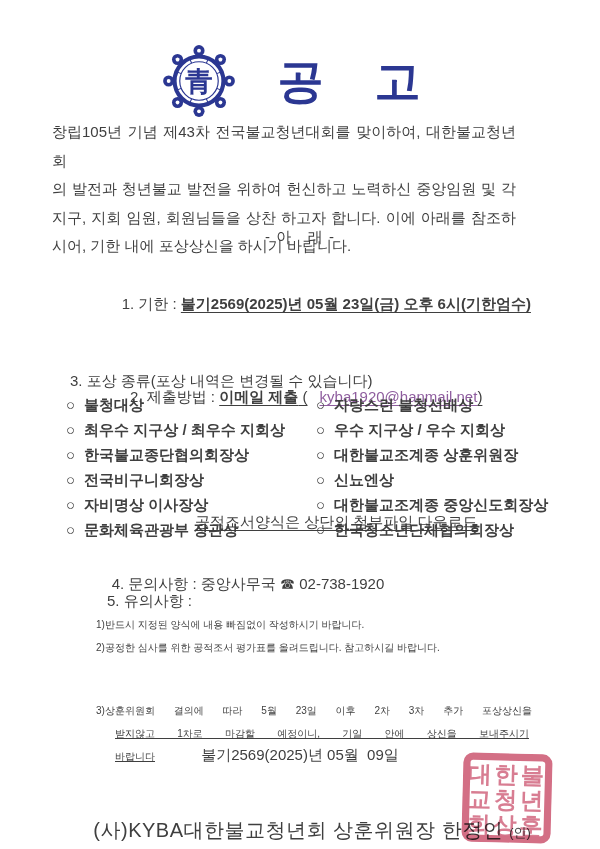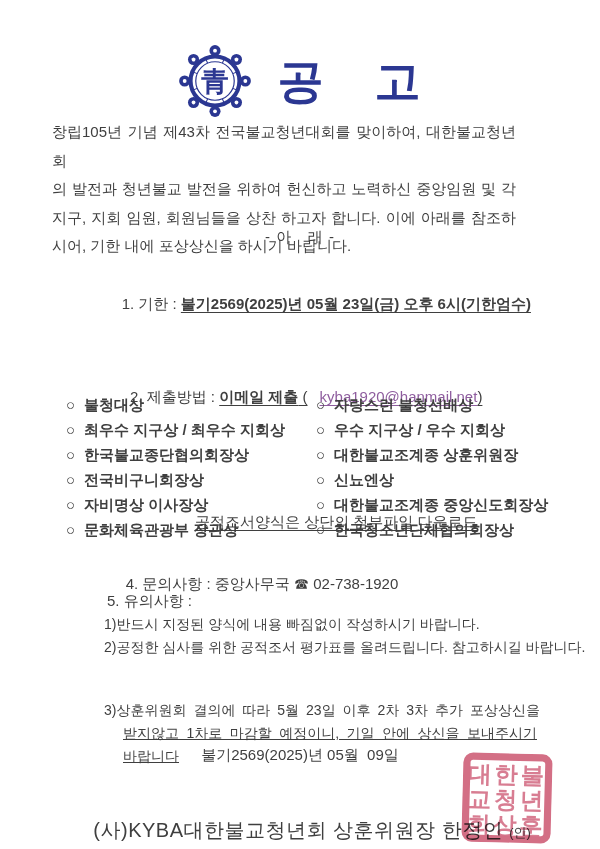--- a/index.html
+++ b/index.html
@@ -11,50 +11,50 @@
   html,body{margin:0;padding:0;background:#ffffff;}
   .page{
     position:relative;width:600px;height:849px;background:#ffffff;overflow:hidden;
     font-family:"Liberation Sans",sans-serif;color:var(--ink);
   }
   
   .header{position:absolute;top:42px;left:0;right:0;height:78px;
     display:flex;justify-content:center;align-items:center;gap:26px;}
   .logo{width:74px;height:74px;display:inline-block;color:var(--brand);}
   .logo svg{width:100%;height:100%;}
-  .title{margin:0;color:var(--brand);font-size:46px;font-weight:700;
+  .title{margin:16px;color:var(--brand);font-size:46px;font-weight:700;
     letter-spacing:2px;word-spacing:34px;white-space:pre;line-height:1;}
   
   .intro{position:absolute;top:118px;left:52px;width:464px;font-size:15px;line-height:28.5px;}
   .jline{display:block;text-align:justify;text-align-last:justify;}
   .jline.last{text-align-last:left;}
   
   .divider{position:absolute;top:228px;left:0;right:0;text-align:center;
     font-size:15px;white-space:pre;letter-spacing:1px;}
   
   .item{position:absolute;font-size:15px;line-height:25px;white-space:pre;}
   .item1{top:266px;left:105px;}
   .item2{top:309px;left:105px;}
   .item2 .line2{margin-left:65px;}
   .item3{top:368px;left:70px;}
-  .item4{top:546px;left:109px;}
+  .item4{top:546px;left:95px;}
   .item5{top:588px;left:107px;}
   .bold-ul{font-weight:700;text-decoration:underline;text-underline-offset:3px;}
   .ul{text-decoration:underline;text-underline-offset:3px;}
   .email{color:var(--link);text-decoration:underline;text-underline-offset:3px;cursor:pointer;padding-left:12px;}
   .phone-glyph{font-weight:400;}
   
   .awards{position:absolute;top:392px;left:0;width:600px;font-size:15px;font-weight:700;}
   .award-col{position:absolute;top:0;}
   .award-col.left{left:66px;width:250px;}
   .award-col.right{left:316px;width:270px;}
   .award-row{height:25px;line-height:25px;white-space:nowrap;display:flex;align-items:center;}
   .bullet{font-size:15px;margin-right:9px;font-weight:700;}
   
-  .notes{position:absolute;top:613px;left:104px;width:474px;font-size:14px;line-height:23px;}
+  .notes{position:absolute;top:613px;left:96px;width:474px;font-size:10px;line-height:23px;}
   .note{white-space:nowrap;}
   .note.jst{white-space:normal;text-align:justify;text-align-last:justify;}
   .note.w1{width:436px;margin-top:40px;}
   .note.cont{margin-left:19px;text-decoration:underline;}
   .note.w2{width:414px;}
   
   .date{position:absolute;top:746px;left:0;right:0;text-align:center;
     font-size:15px;white-space:pre;}
   .signature{position:absolute;top:794px;left:0;right:0;text-align:center;
     font-size:20px;font-weight:500;letter-spacing:.5px;white-space:pre;z-index:2;}
@@ -119,20 +119,21 @@
 
   <div class="item item2">
     <div>
       <span>2. 제출방법 : </span><span class="bold-ul">이메일 제출</span><span class="ul"> (</span><a class="email">kyba1920@hanmail.net</a><span class="ul">)</span>
     </div>
     <div class="line2">
       <span class="ul">공적조서양식은 상단의 첨부파일 다운로드</span>
     </div>
   </div>
 
+  <div class="item item3">3. 포상 종류(포상 내역은 변경될 수 있습니다)</div>
 
   <div class="awards">
     <div class="award-col left">
       <div class="award-row">
           <span class="bullet">○</span>
           <span>불청대상</span>
         </div>
       <div class="award-row">
           <span class="bullet">○</span>
           <span>최우수 지구상 / 최우수 지회상</span>

